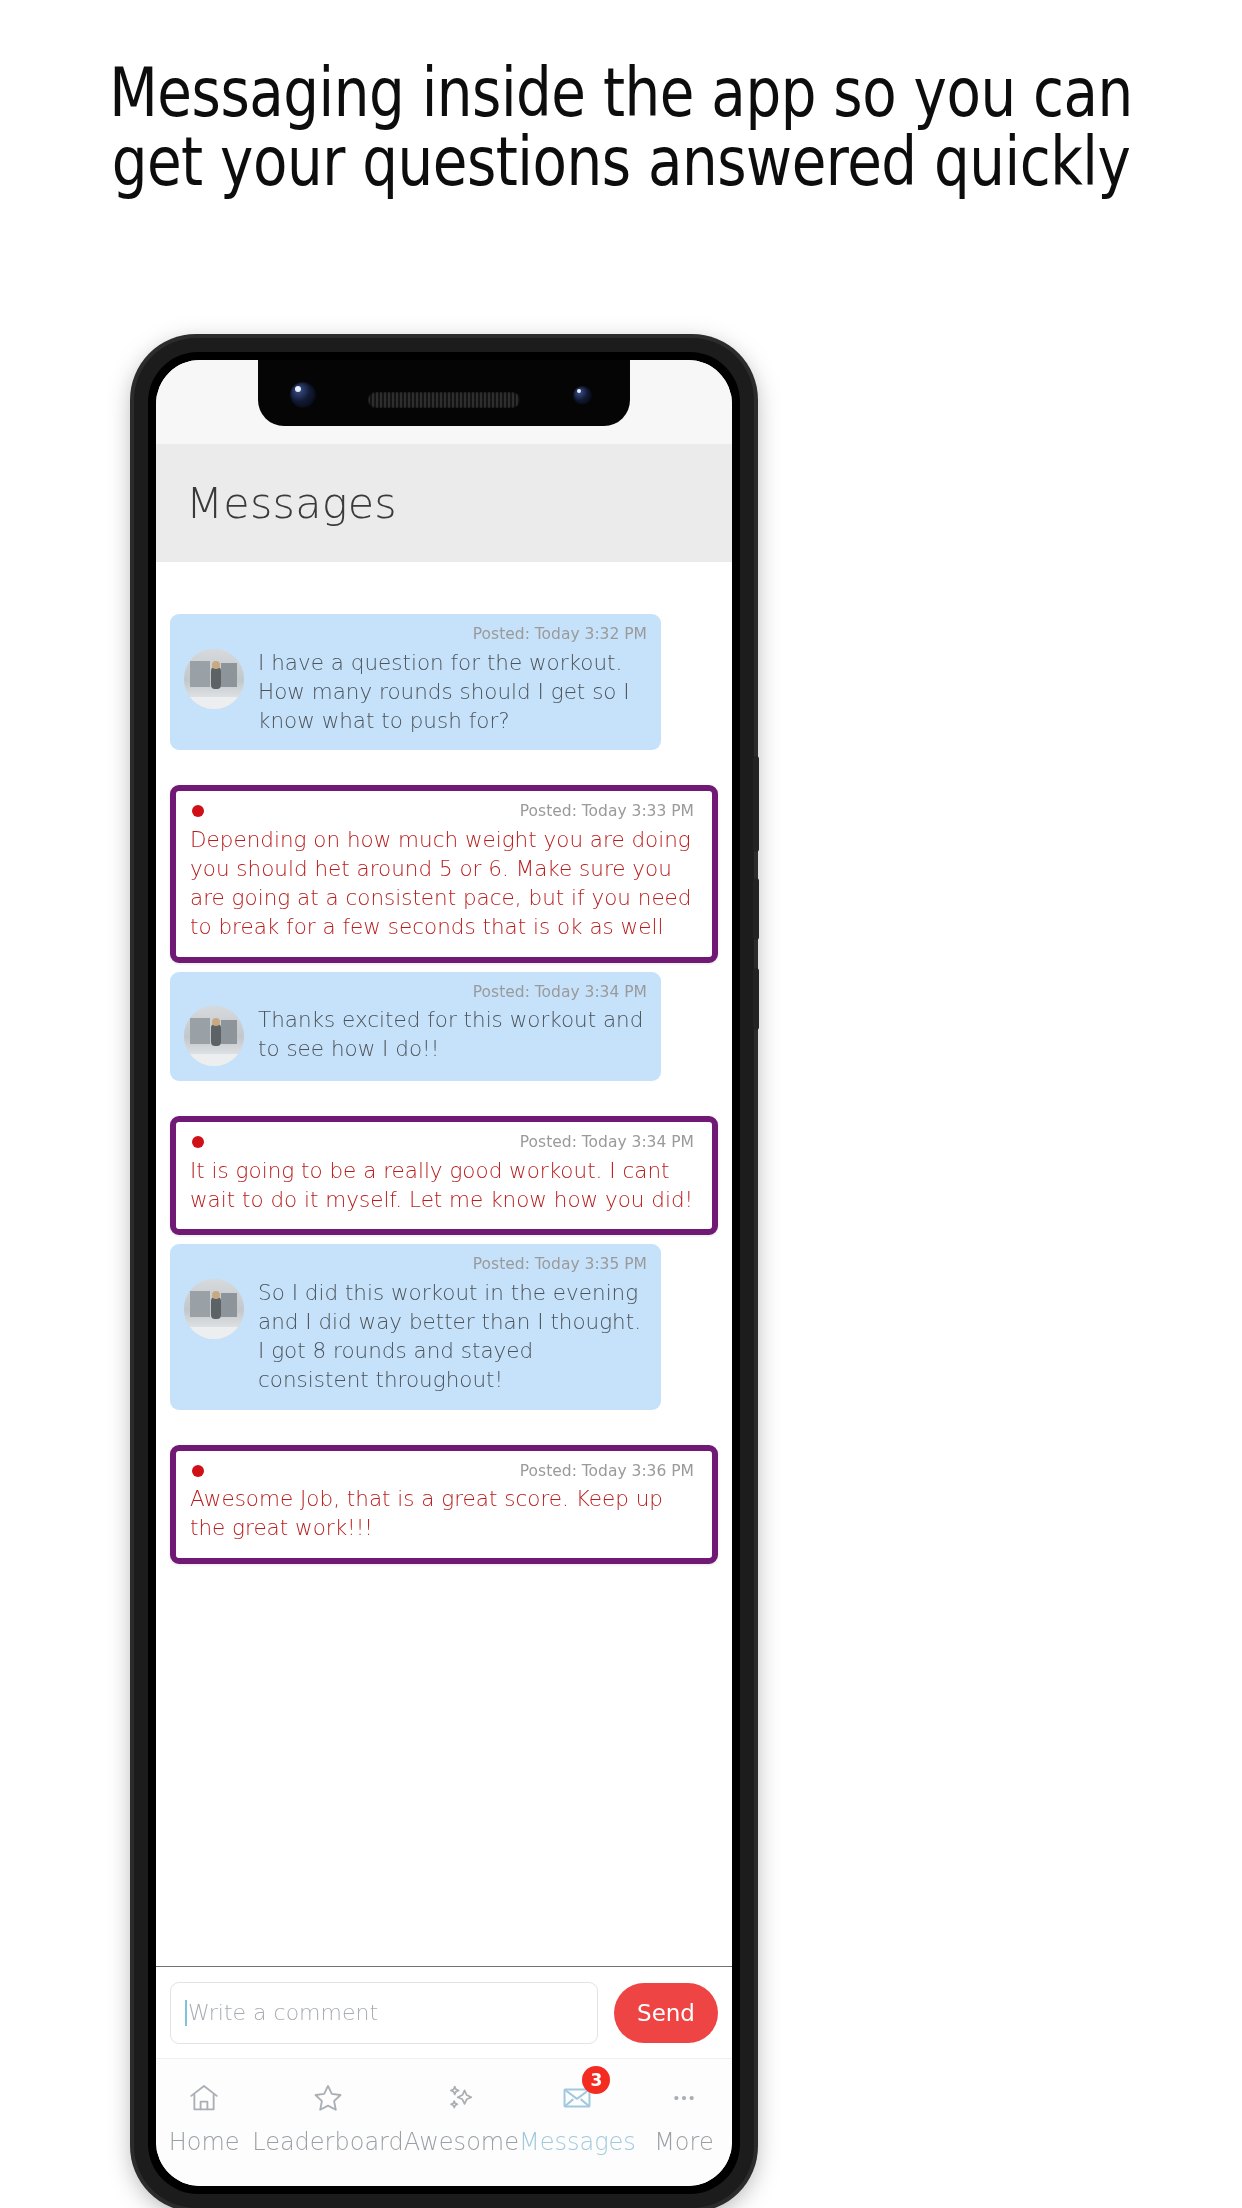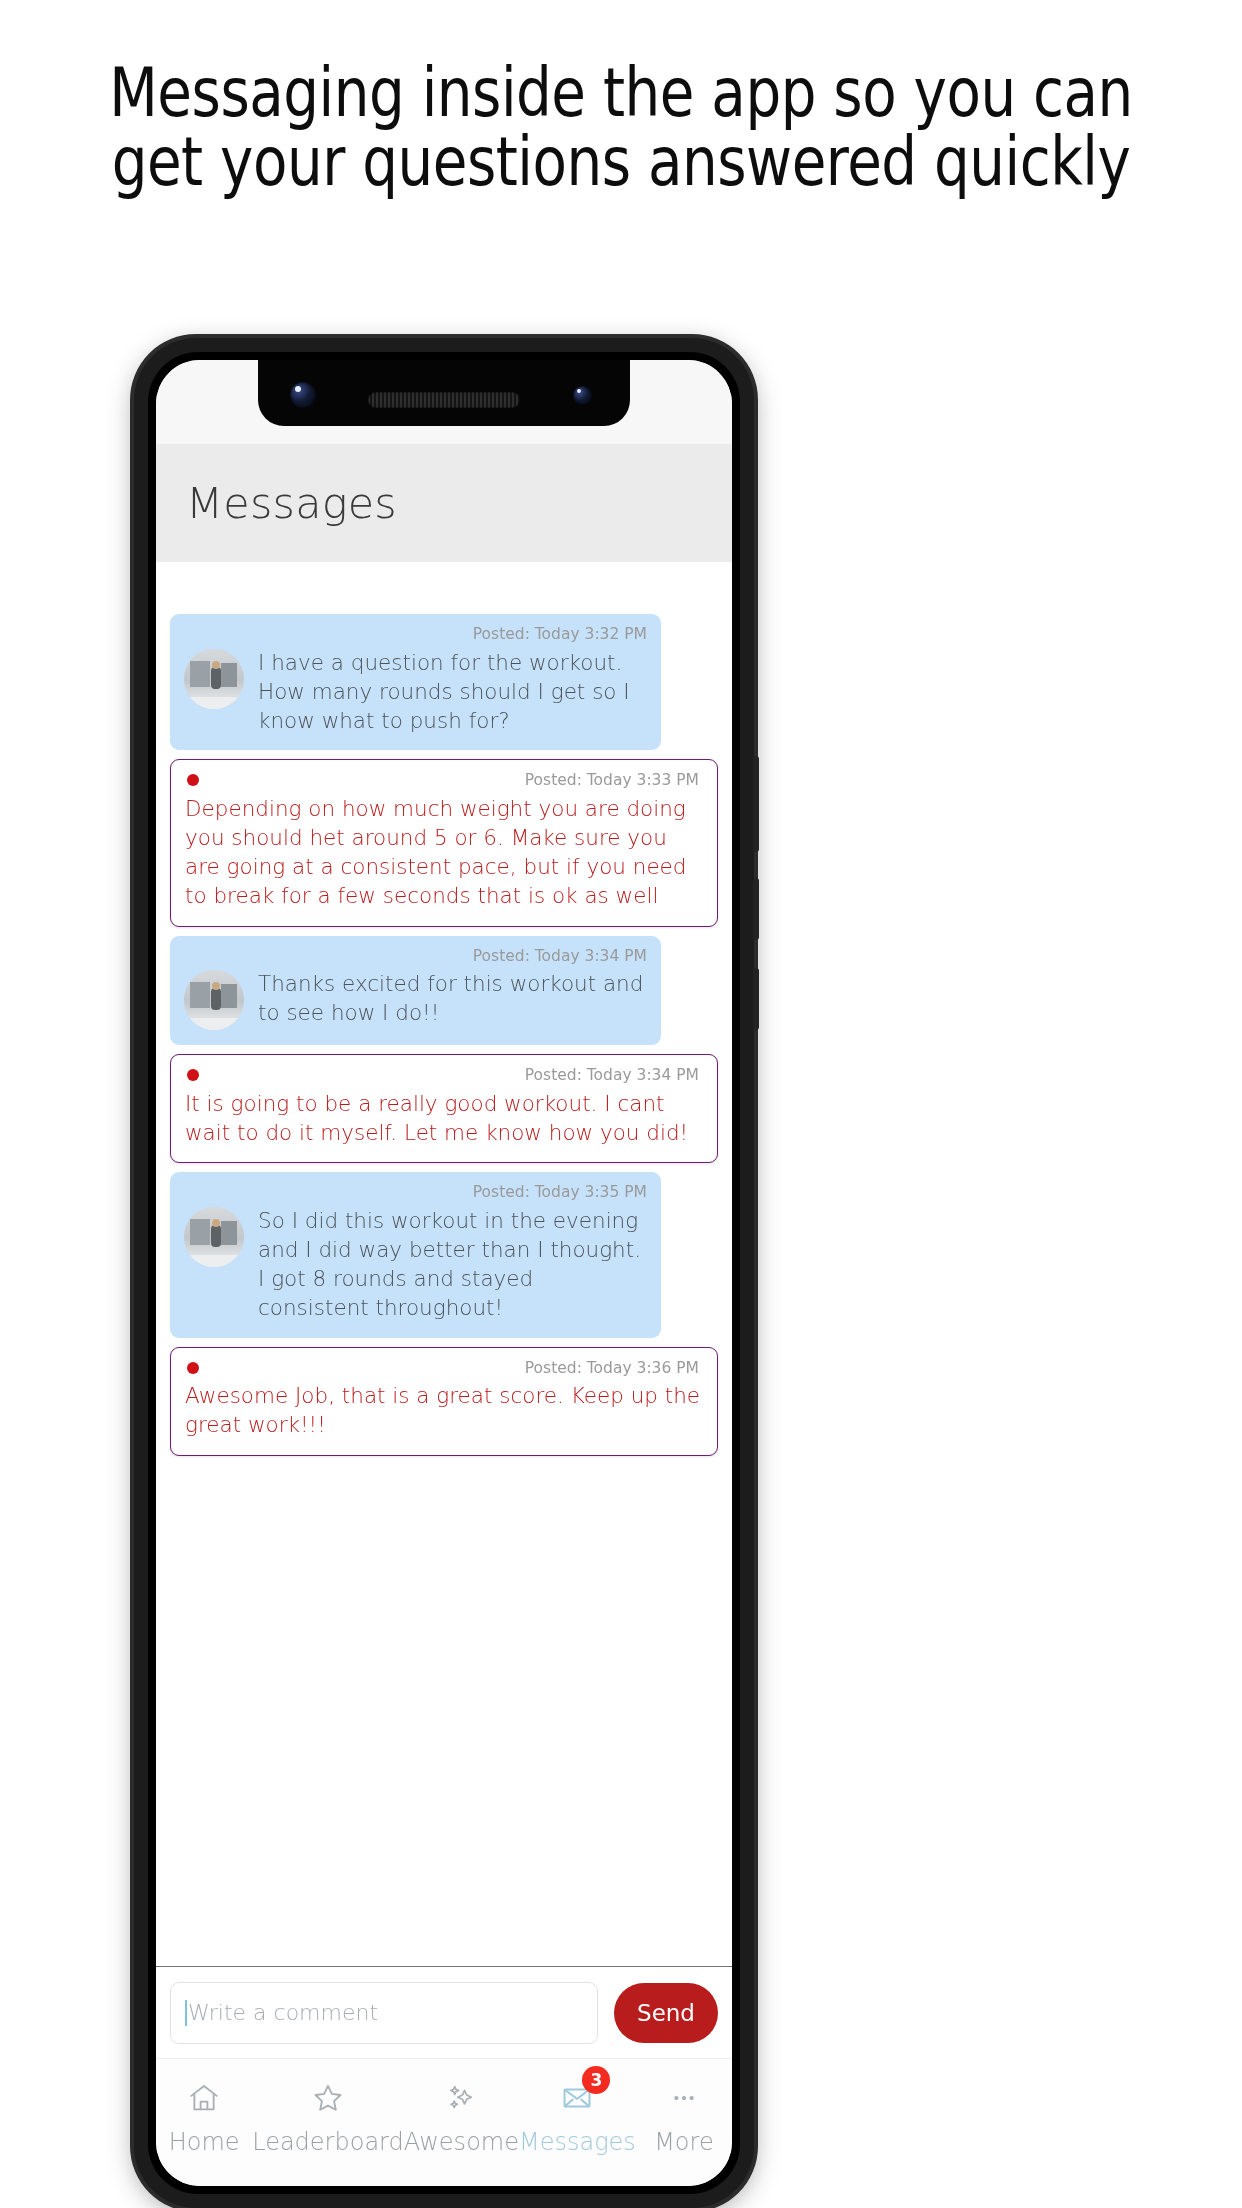--- a/index.html
+++ b/index.html
@@ -112,22 +112,23 @@
     position:relative;box-sizing:border-box;
     border-radius:9px;
     padding:13px 14px 15px 14px;
   }
   .bubble.blue{
     background:#c6e2fa;width:491px;
     padding-left:14px;
   }
   .bubble.white{
     background:#ffffff;width:592px;
-    border:1px solid #701a75;
+    border:6px solid #701a75;
     box-shadow:0 1px 3px rgba(0,0,0,.10);
+    margin-top:26px;
   }
   .stamp{
     display:block;text-align:right;
     font-size:15.5px;color:#9a9a9a;
     font-family:"DejaVu Sans","Liberation Sans",sans-serif;
     margin-bottom:4px;line-height:1;
   }
   .bubble.white .stamp{margin-right:4px;}
   .bubble-body{display:flex;align-items:flex-start;}
   .avatar{
@@ -173,21 +174,21 @@
     padding:0 14px;box-sizing:border-box;
   }
   .caret{width:2px;height:26px;background:#7ec2de;margin-right:1px;}
   .placeholder{
     font-size:22px;color:#a7adb2;font-weight:300;
     font-family:"DejaVu Sans","Liberation Sans",sans-serif;
   }
   .send-btn{
     flex:0 0 auto;margin-left:16px;
     width:104px;height:60px;border-radius:30px;
-    background:#b91c1c;
+    background:#ef4444;
     display:flex;align-items:center;justify-content:center;
     color:#ffffff;font-size:23px;font-weight:400;
     font-family:"DejaVu Sans","Liberation Sans",sans-serif;
   }
 
   
   .bottom-nav{
     position:absolute;left:0;bottom:0;width:100%;height:128px;
     background:#fdfdfd;border-top:1px solid #efefef;
     display:flex;align-items:flex-start;

